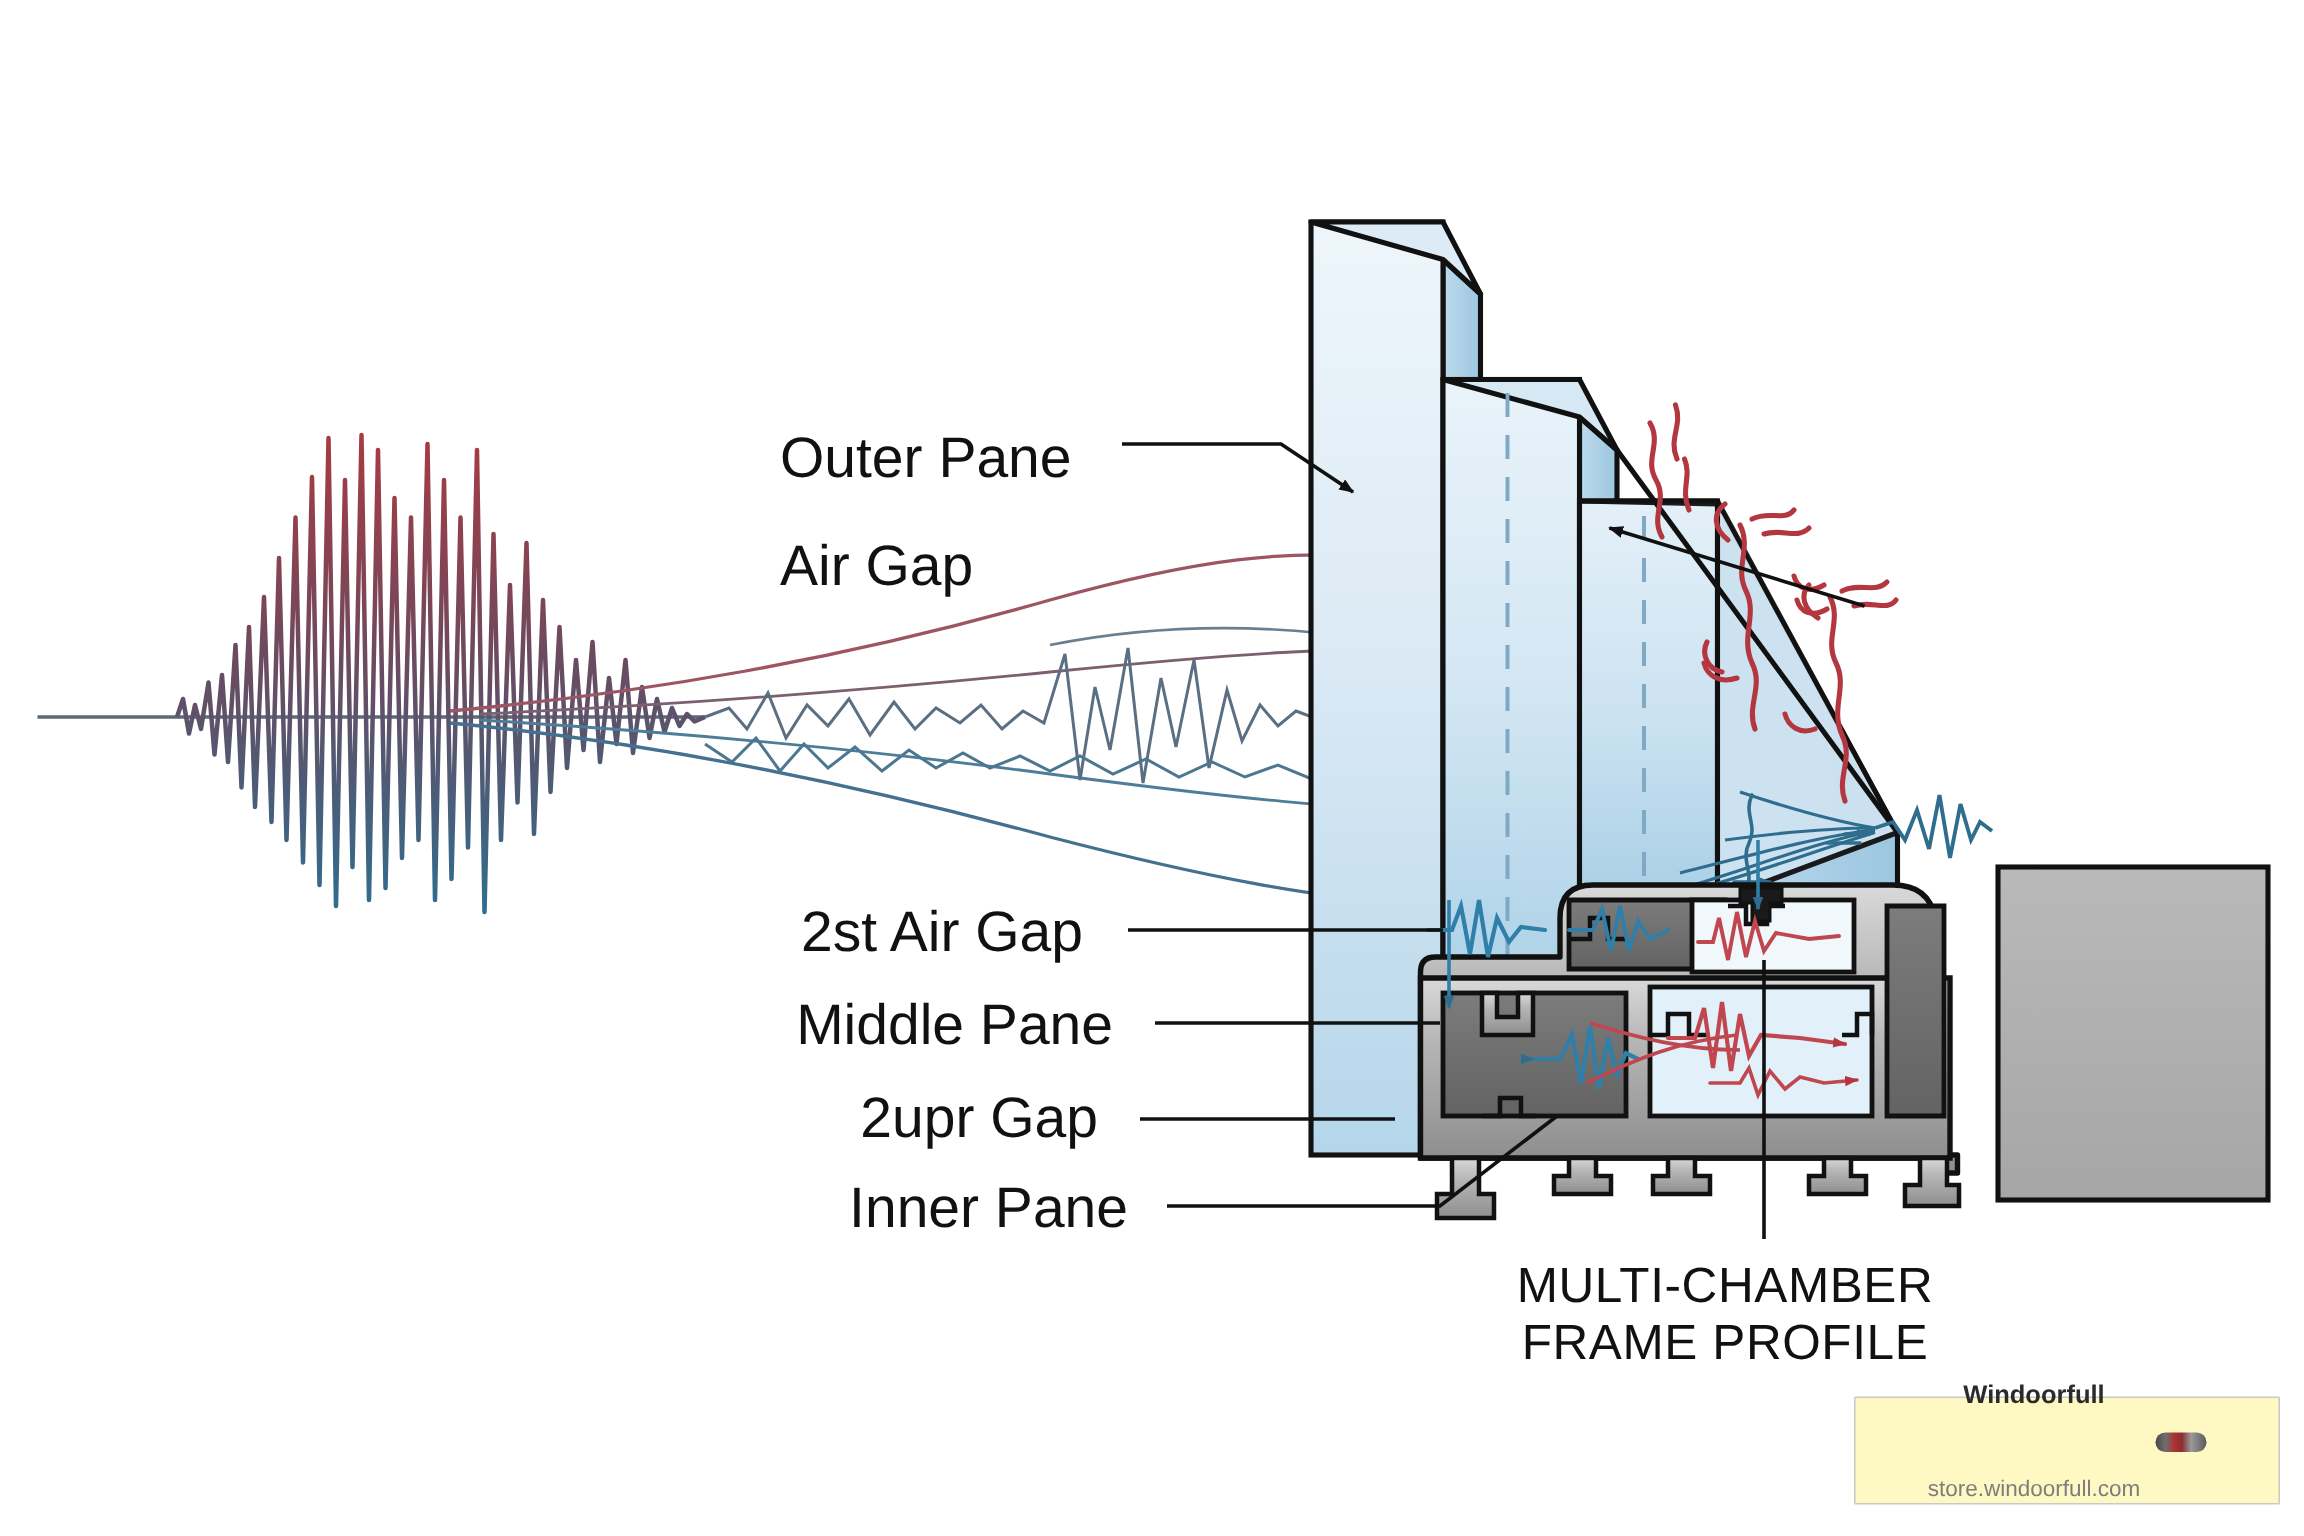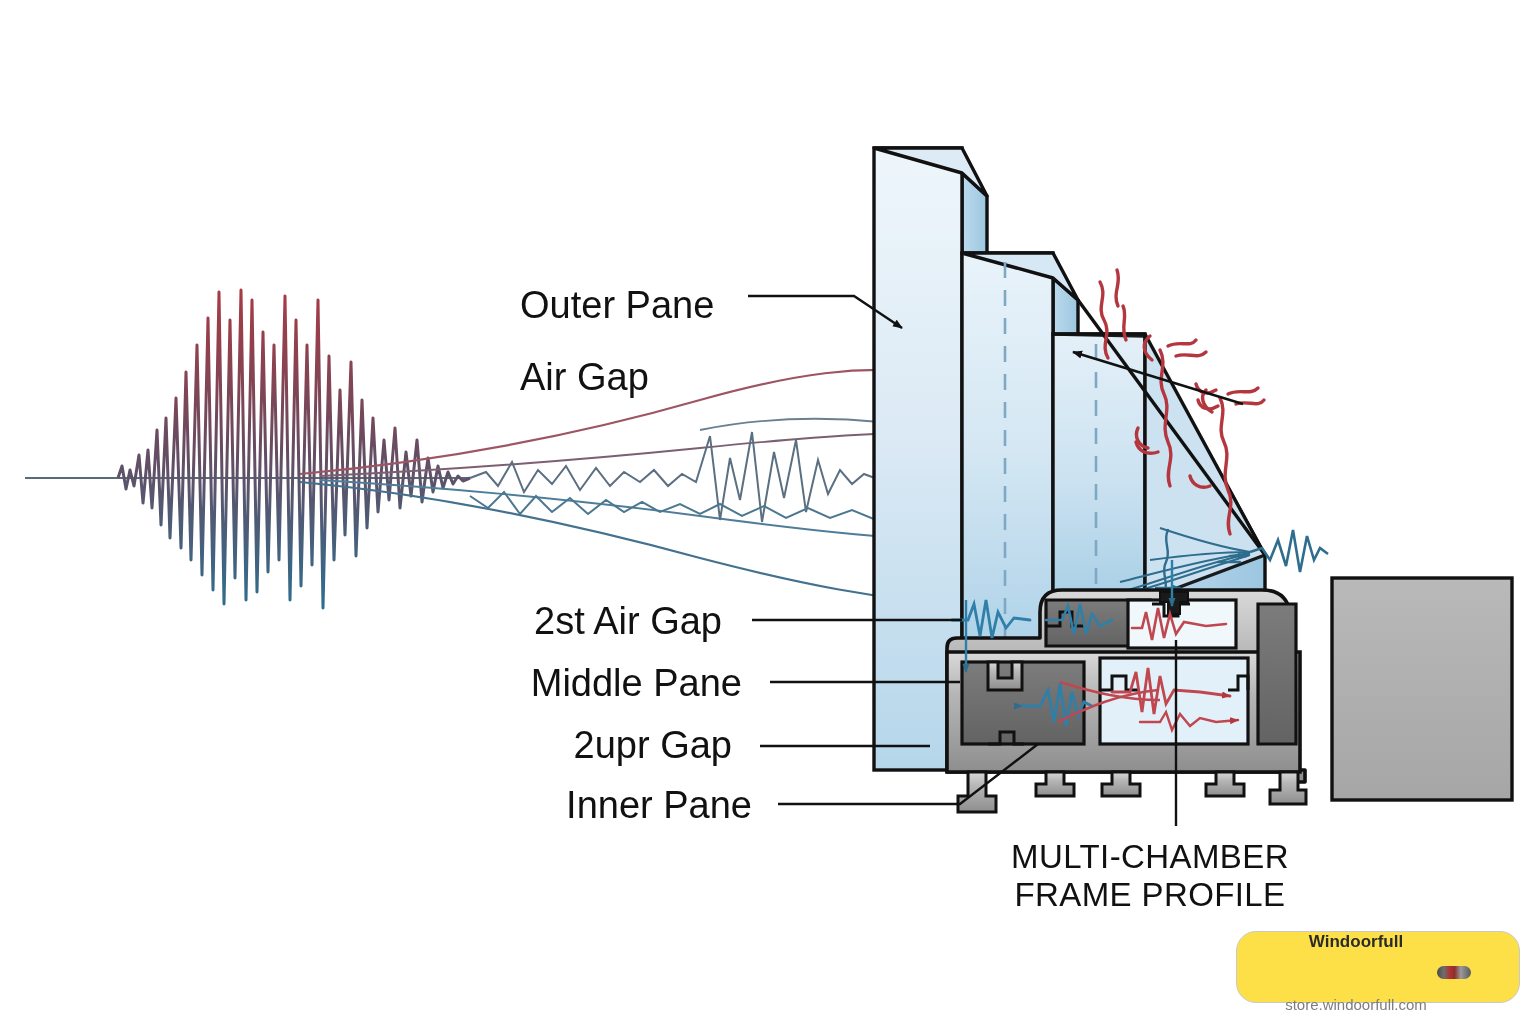--- a/index.html
+++ b/index.html
@@ -13,22 +13,22 @@
        font-size:38px;fill:#111111;}
   .lbl-right{text-anchor:end;}
   .lbl-left{text-anchor:start;}
   .caption{font-family:"Liberation Sans","DejaVu Sans",sans-serif;
        font-size:33px;fill:#111111;text-anchor:middle;letter-spacing:0.4px;}
 
   .leader{stroke:#111;stroke-width:2.4;fill:none;}
 
   
   #watermark{position:absolute;left:1236px;top:931px;width:284px;height:72px;
-     background:#fde047;border:1.5px solid #c9c9c9;border-radius:20px;
-     box-sizing:border-box;display:flex;align-items:flex-start;
+     background:#fef9c3;border:1.5px solid #c9c9c9;border-radius:1px;
+     box-sizing:border-box;display:flex;align-items:flex-end;
      justify-content:center;}
   #wm-inner{display:flex;align-items:center;gap:10px;}
   #wm-text{display:flex;flex-direction:column;align-items:center;line-height:1.18;}
   #wm-brand{font-size:17px;font-weight:bold;color:#2b2b2b;
      font-family:"Liberation Sans","DejaVu Sans",sans-serif;}
   #wm-url{font-size:15px;color:#7d7d7d;
      font-family:"Liberation Sans","DejaVu Sans",sans-serif;margin-top:44px;}
   #wm-logo{width:34px;height:13px;border-radius:7px;
      background:linear-gradient(90deg,#4a4a4a 0%,#6e6e6e 20%,#b03030 38%,
        #8a3030 52%,#9a9a9a 70%,#5a5a5a 100%);}

